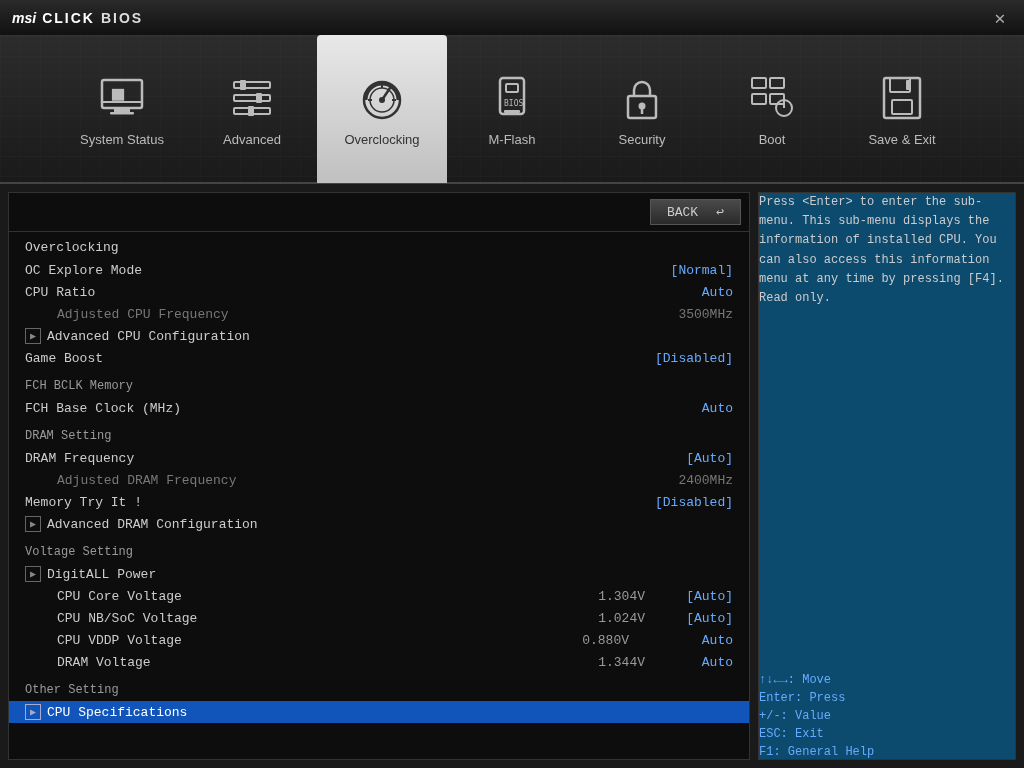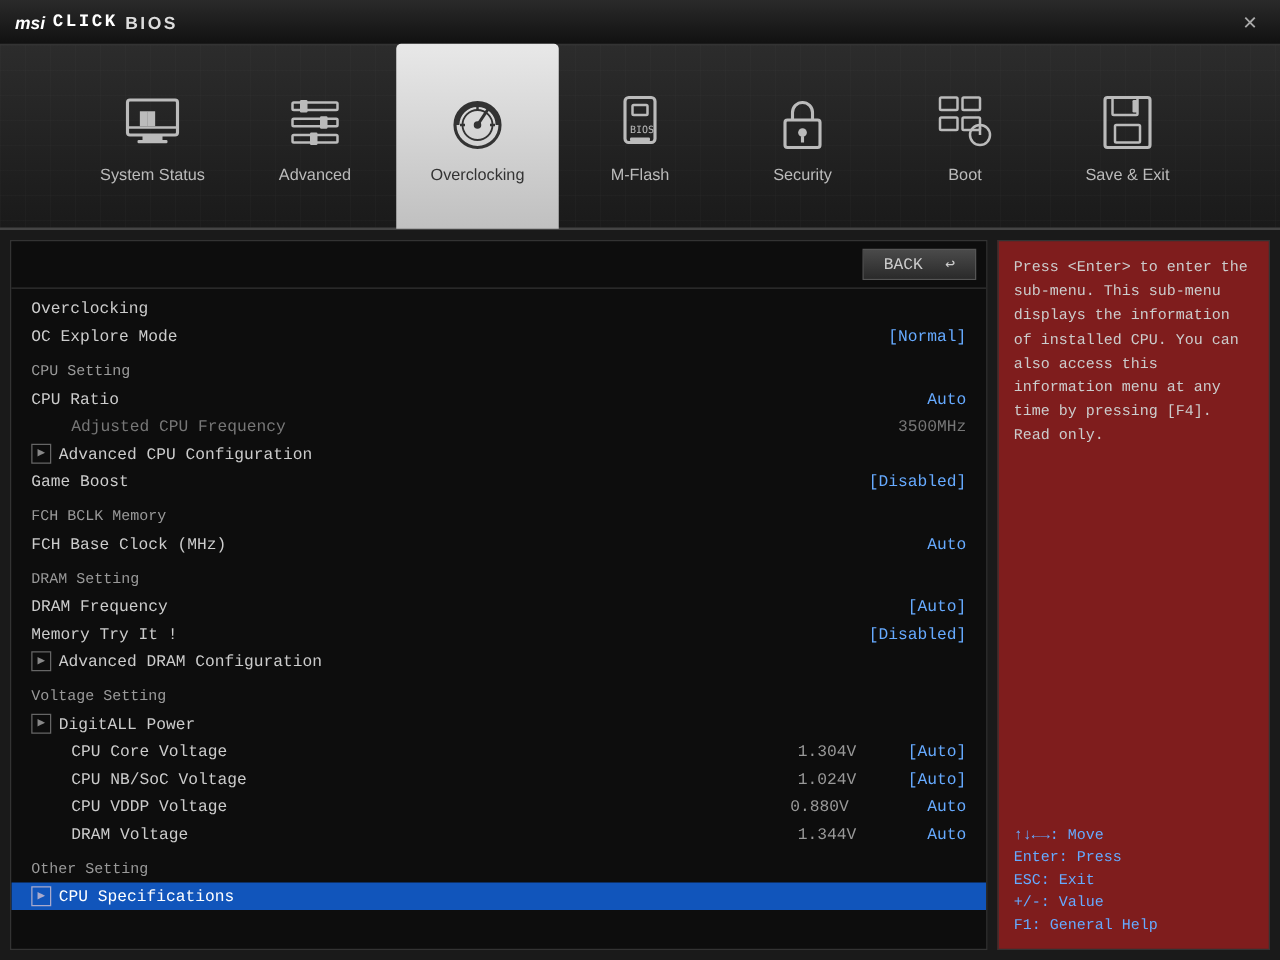--- a/index.html
+++ b/index.html
@@ -33,21 +33,21 @@
       font-style: italic;
       font-weight: bold;
       color: #fff;
       font-family: Arial, sans-serif;
     }
     #logo-click {
       font-size: 14px;
       font-weight: bold;
       color: #fff;
       letter-spacing: 2px;
-      font-family: Liberation Mono, monospace;
+      font-family: Liberation Sans, sans-serif;
     }
     #logo-bios {
       font-size: 14px;
       font-weight: bold;
       color: #ddd;
       letter-spacing: 2px;
       font-family: Arial, sans-serif;
     }
     #close-btn {
       color: #aaa;
@@ -218,26 +218,25 @@
     .setting-value {
       color: #aaa;
       min-width: 80px;
       text-align: right;
     }
     .setting-value.blue { color: #6af; }
     .indent { padding-left: 32px; }
 
     
     #right-panel {
-      width: 218px;
-      background: #7f1d1d;
+      width: 258px;
+      background: #0c4a6e;
       border: 1px solid #333;
       margin: 8px;
       margin-left: 4px;
-      padding: 12px;
       display: flex;
       flex-direction: column;
       gap: 12px;
     }
 
     #help-text {
       color: #ccc;
       font-size: 12px;
       line-height: 1.6;
       flex: 1;
@@ -373,21 +372,20 @@
 
     <div id="section-title">Overclocking</div>
 
     <div id="settings-list">
 
       <div class="setting-row">
         <span class="setting-name">OC Explore Mode</span>
         <span class="setting-value blue">[Normal]</span>
       </div>
 
-      <div class="setting-group-label">CPU Setting</div>
 
       <div class="setting-row">
         <span class="setting-name">CPU Ratio</span>
         <span class="setting-value blue">Auto</span>
       </div>
 
       <div class="setting-row">
         <span class="setting-name indent" style="color:#777;">Adjusted CPU Frequency</span>
         <span class="setting-value" style="color:#777;">3500MHz</span>
       </div>
@@ -412,20 +410,24 @@
         <span class="setting-value blue">Auto</span>
       </div>
 
       <div class="setting-group-label">DRAM Setting</div>
 
       <div class="setting-row">
         <span class="setting-name">DRAM Frequency</span>
         <span class="setting-value blue">[Auto]</span>
       </div>
 
+      <div class="setting-row">
+        <span class="setting-name indent" style="color:#777;">Adjusted DRAM Frequency</span>
+        <span class="setting-value" style="color:#777;">2400MHz</span>
+      </div>
 
       <div class="setting-row">
         <span class="setting-name">Memory Try It !</span>
         <span class="setting-value blue">[Disabled]</span>
       </div>
 
       <div class="setting-row">
         <span class="setting-name">
           <span class="sub-indicator">▶</span>
           Advanced DRAM Configuration
@@ -450,21 +452,21 @@
       </div>
 
       <div class="setting-row">
         <span class="setting-name indent">CPU NB/SoC Voltage</span>
         <span class="setting-value" style="color:#999; min-width:60px; text-align:right; margin-right:8px;">1.024V</span>
         <span class="setting-value blue">[Auto]</span>
       </div>
 
       <div class="setting-row">
         <span class="setting-name indent">CPU VDDP Voltage</span>
-        <span class="setting-value" style="color:#999; min-width:60px; text-align:right; margin-right:14px;">0.880V</span>
+        <span class="setting-value" style="color:#999; min-width:60px; text-align:right; margin-right:24px;">0.880V</span>
         <span class="setting-value blue">Auto</span>
       </div>
 
       <div class="setting-row">
         <span class="setting-name indent">DRAM Voltage</span>
         <span class="setting-value" style="color:#999; min-width:60px; text-align:right; margin-right:8px;">1.344V</span>
         <span class="setting-value blue">Auto</span>
       </div>
 
       <div class="setting-group-label">Other Setting</div>
@@ -478,19 +480,19 @@
       </div>
 
     </div>
   </div>
 
   <div id="right-panel">
     <div id="help-text">Press &lt;Enter&gt; to enter the sub-menu. This sub-menu displays the information of installed CPU. You can also access this information menu at any time by pressing [F4]. Read only.</div>
     <div id="key-guide">
       <div class="key-item">↑↓←→: Move</div>
       <div class="key-item">Enter: Press</div>
+      <div class="key-item">+/-: Value</div>
       <div class="key-item">ESC: Exit</div>
-      <div class="key-item">+/-: Value</div>
       <div class="key-item">F1: General Help</div>
     </div>
   </div>
 
 </div>
 
 </body></html>

